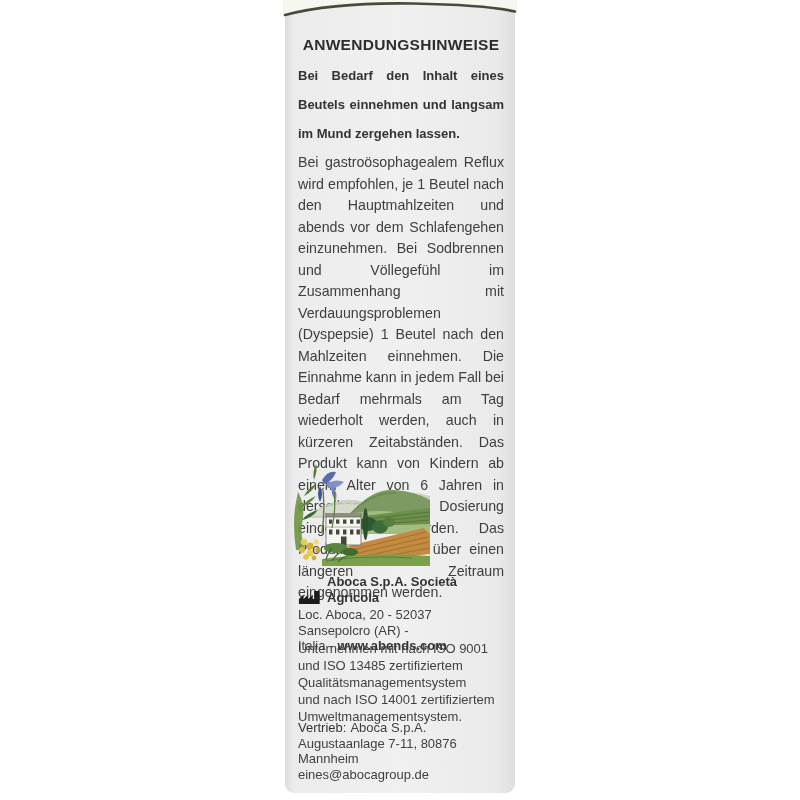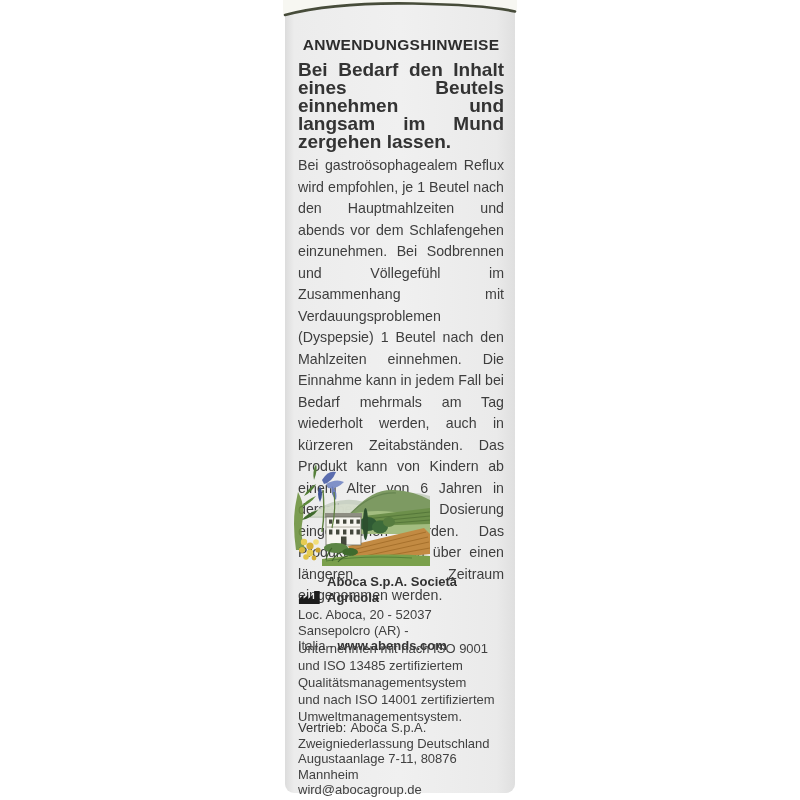--- a/index.html
+++ b/index.html
@@ -24,21 +24,21 @@
   .content { position: absolute; left: 0; top: 0; width: 230px; height: 793px; z-index: 2; }
 
   .heading {
     margin: 36px 10px 7px 12px;
     text-align: center;
     font-size: 15.5px; font-weight: 700; letter-spacing: 0.3px;
     color: #2d2d2d;
   }
   .intro {
     margin: 0 11px 4px 13px;
-    font-size: 19px; font-weight: 700; line-height: 18px;
+    font-size: 13px; font-weight: 700; line-height: 29px;
     text-align: justify; text-align-last: left;
     color: #333333; hyphens: none;
   }
   .bodytext {
     margin: 0 11px 0 13px;
     font-size: 14.2px; line-height: 21.5px;
     text-align: justify; text-align-last: left;
     color: #3e3e3e; hyphens: none;
   }
 
@@ -173,20 +173,19 @@
       <div class="iso">Unternehmen mit nach ISO 9001
 und ISO 13485 zertifiziertem
 Qualitätsmanagementsystem
 und nach ISO 14001 zertifiziertem
 Umweltmanagementsystem.</div>
 
       <div class="distributor">
         <div>
           <span class="distributor-label">Vertrieb:</span><span class="distributor-name">Aboca S.p.A.</span>
         </div>
-        <div>Zweigniederlassung Deutschland</div>
         <div>Augustaanlage 7-11, 80876 Mannheim</div>
-        <div>wird@abocagroup.de</div>
+        <div>eines@abocagroup.de</div>
       </div>
 
     </div>
   </div>
 </div>
 
 </body></html>

